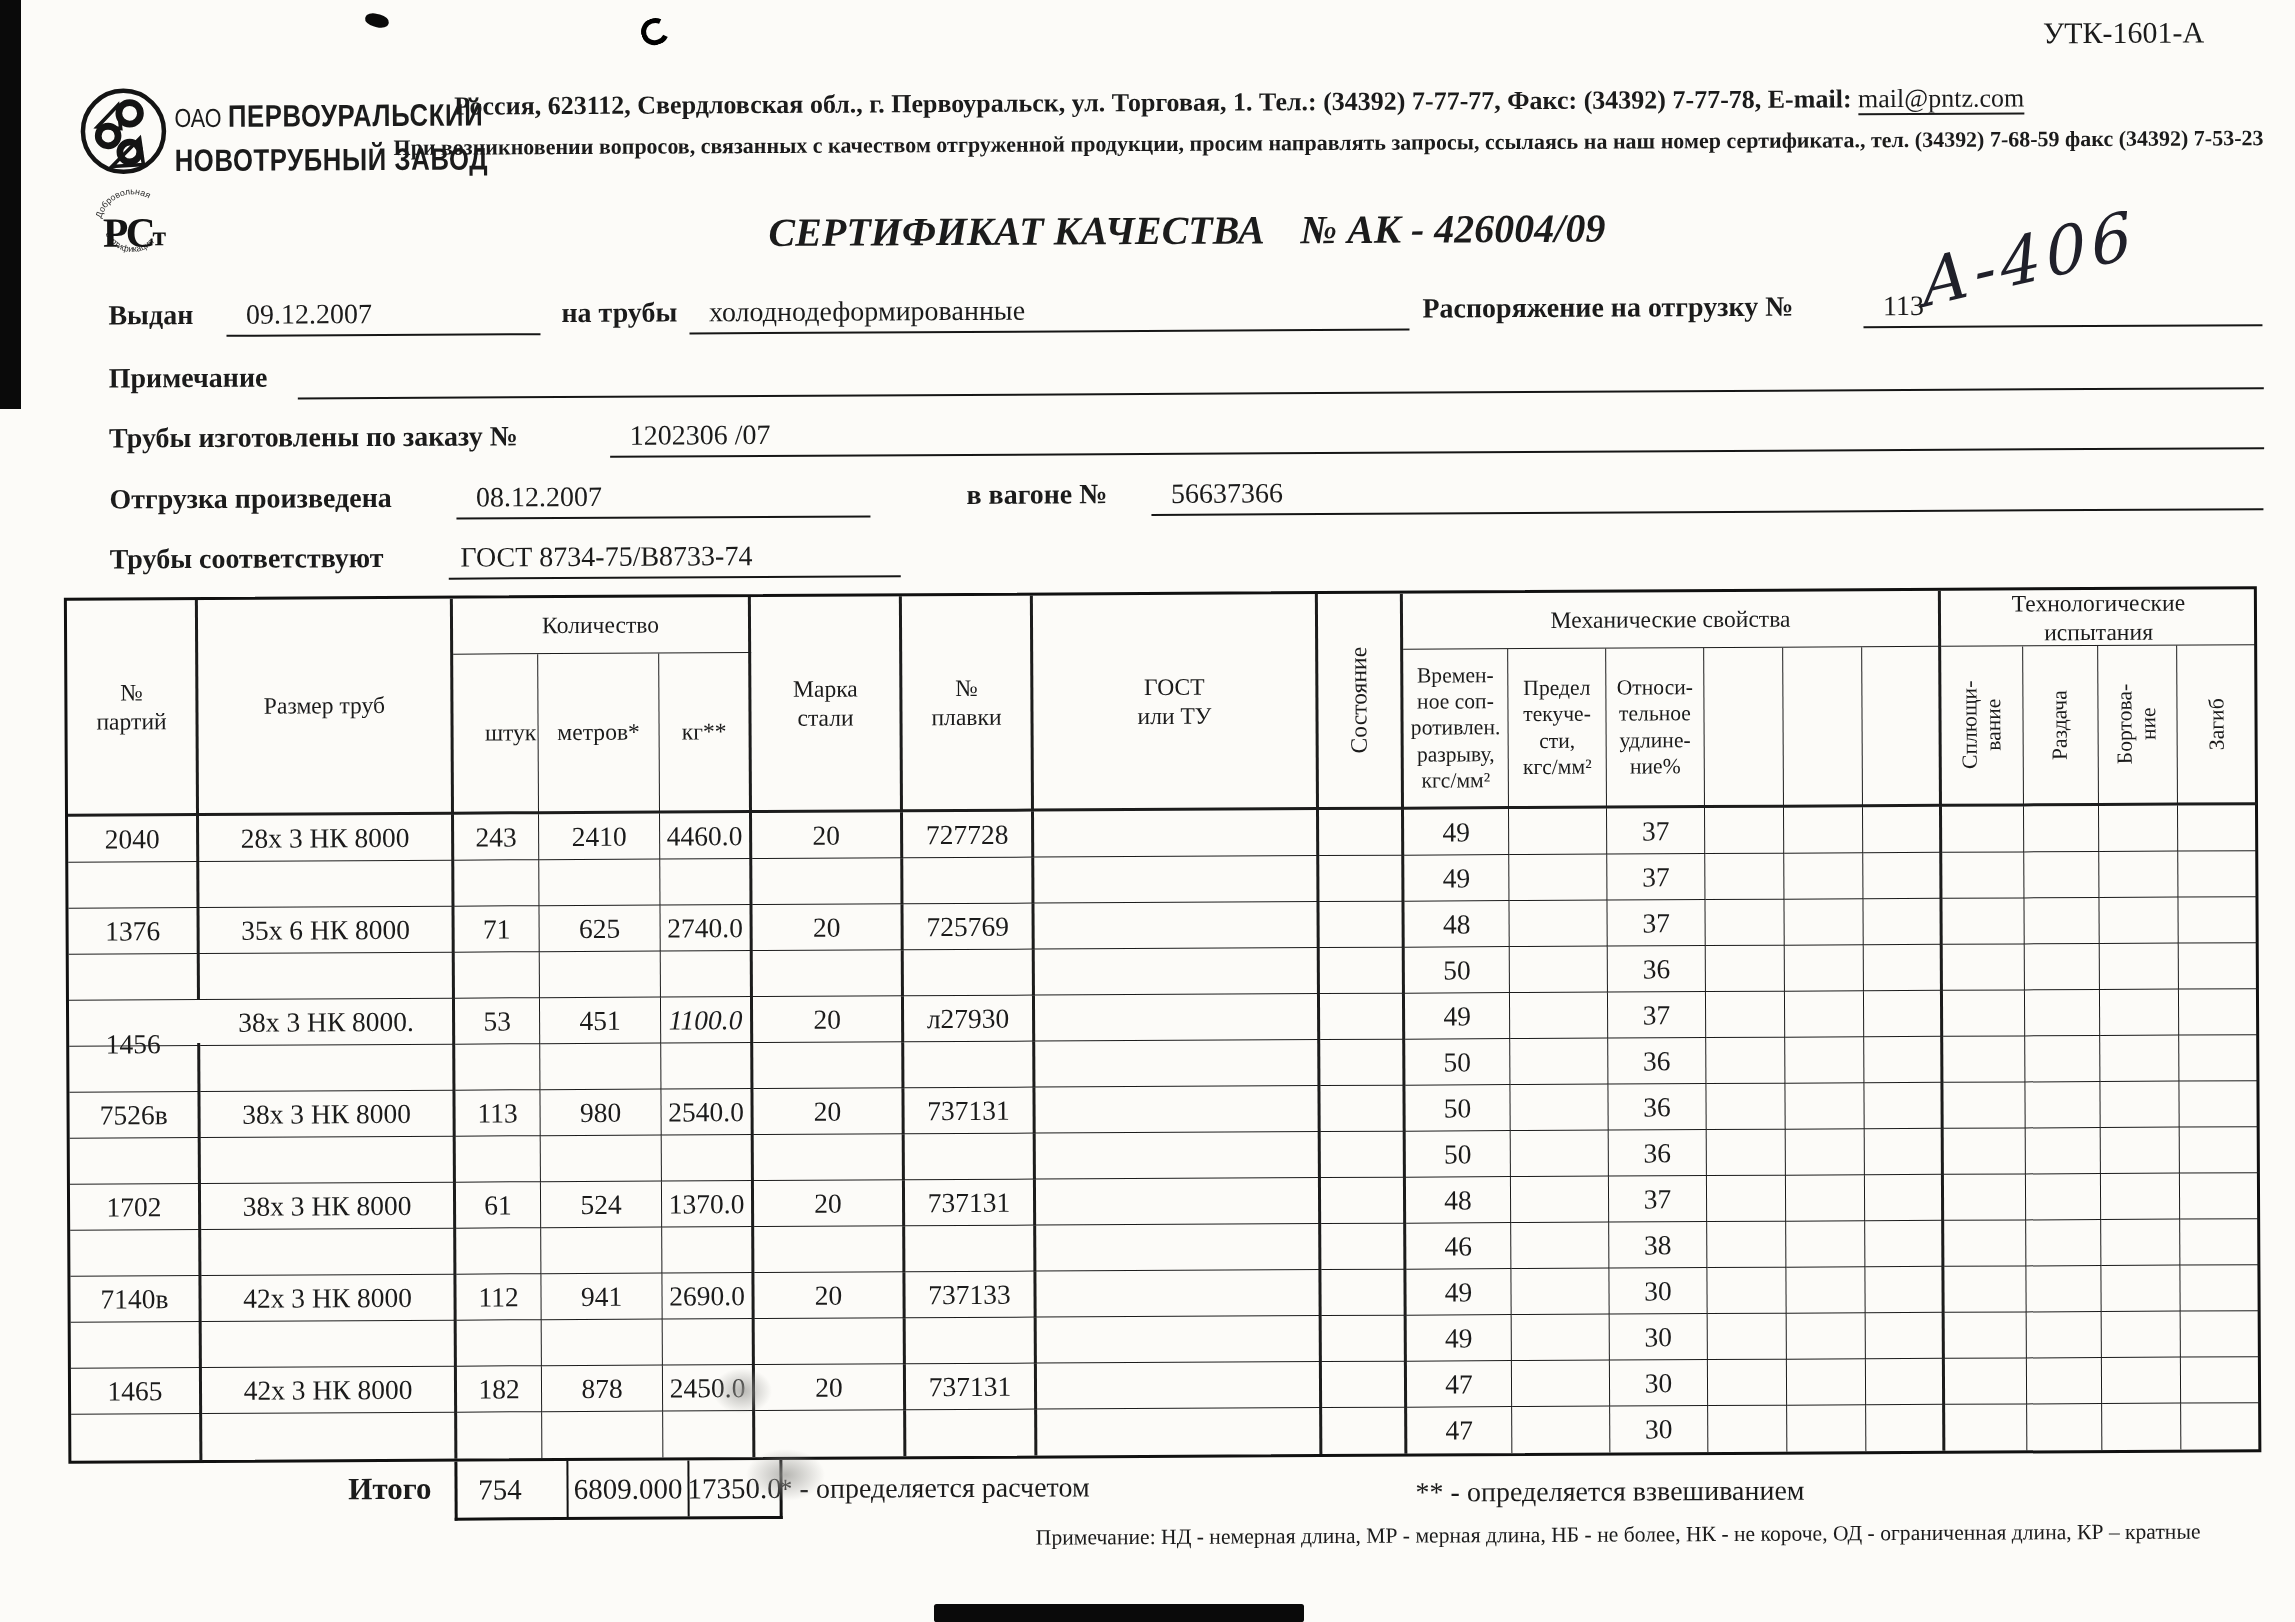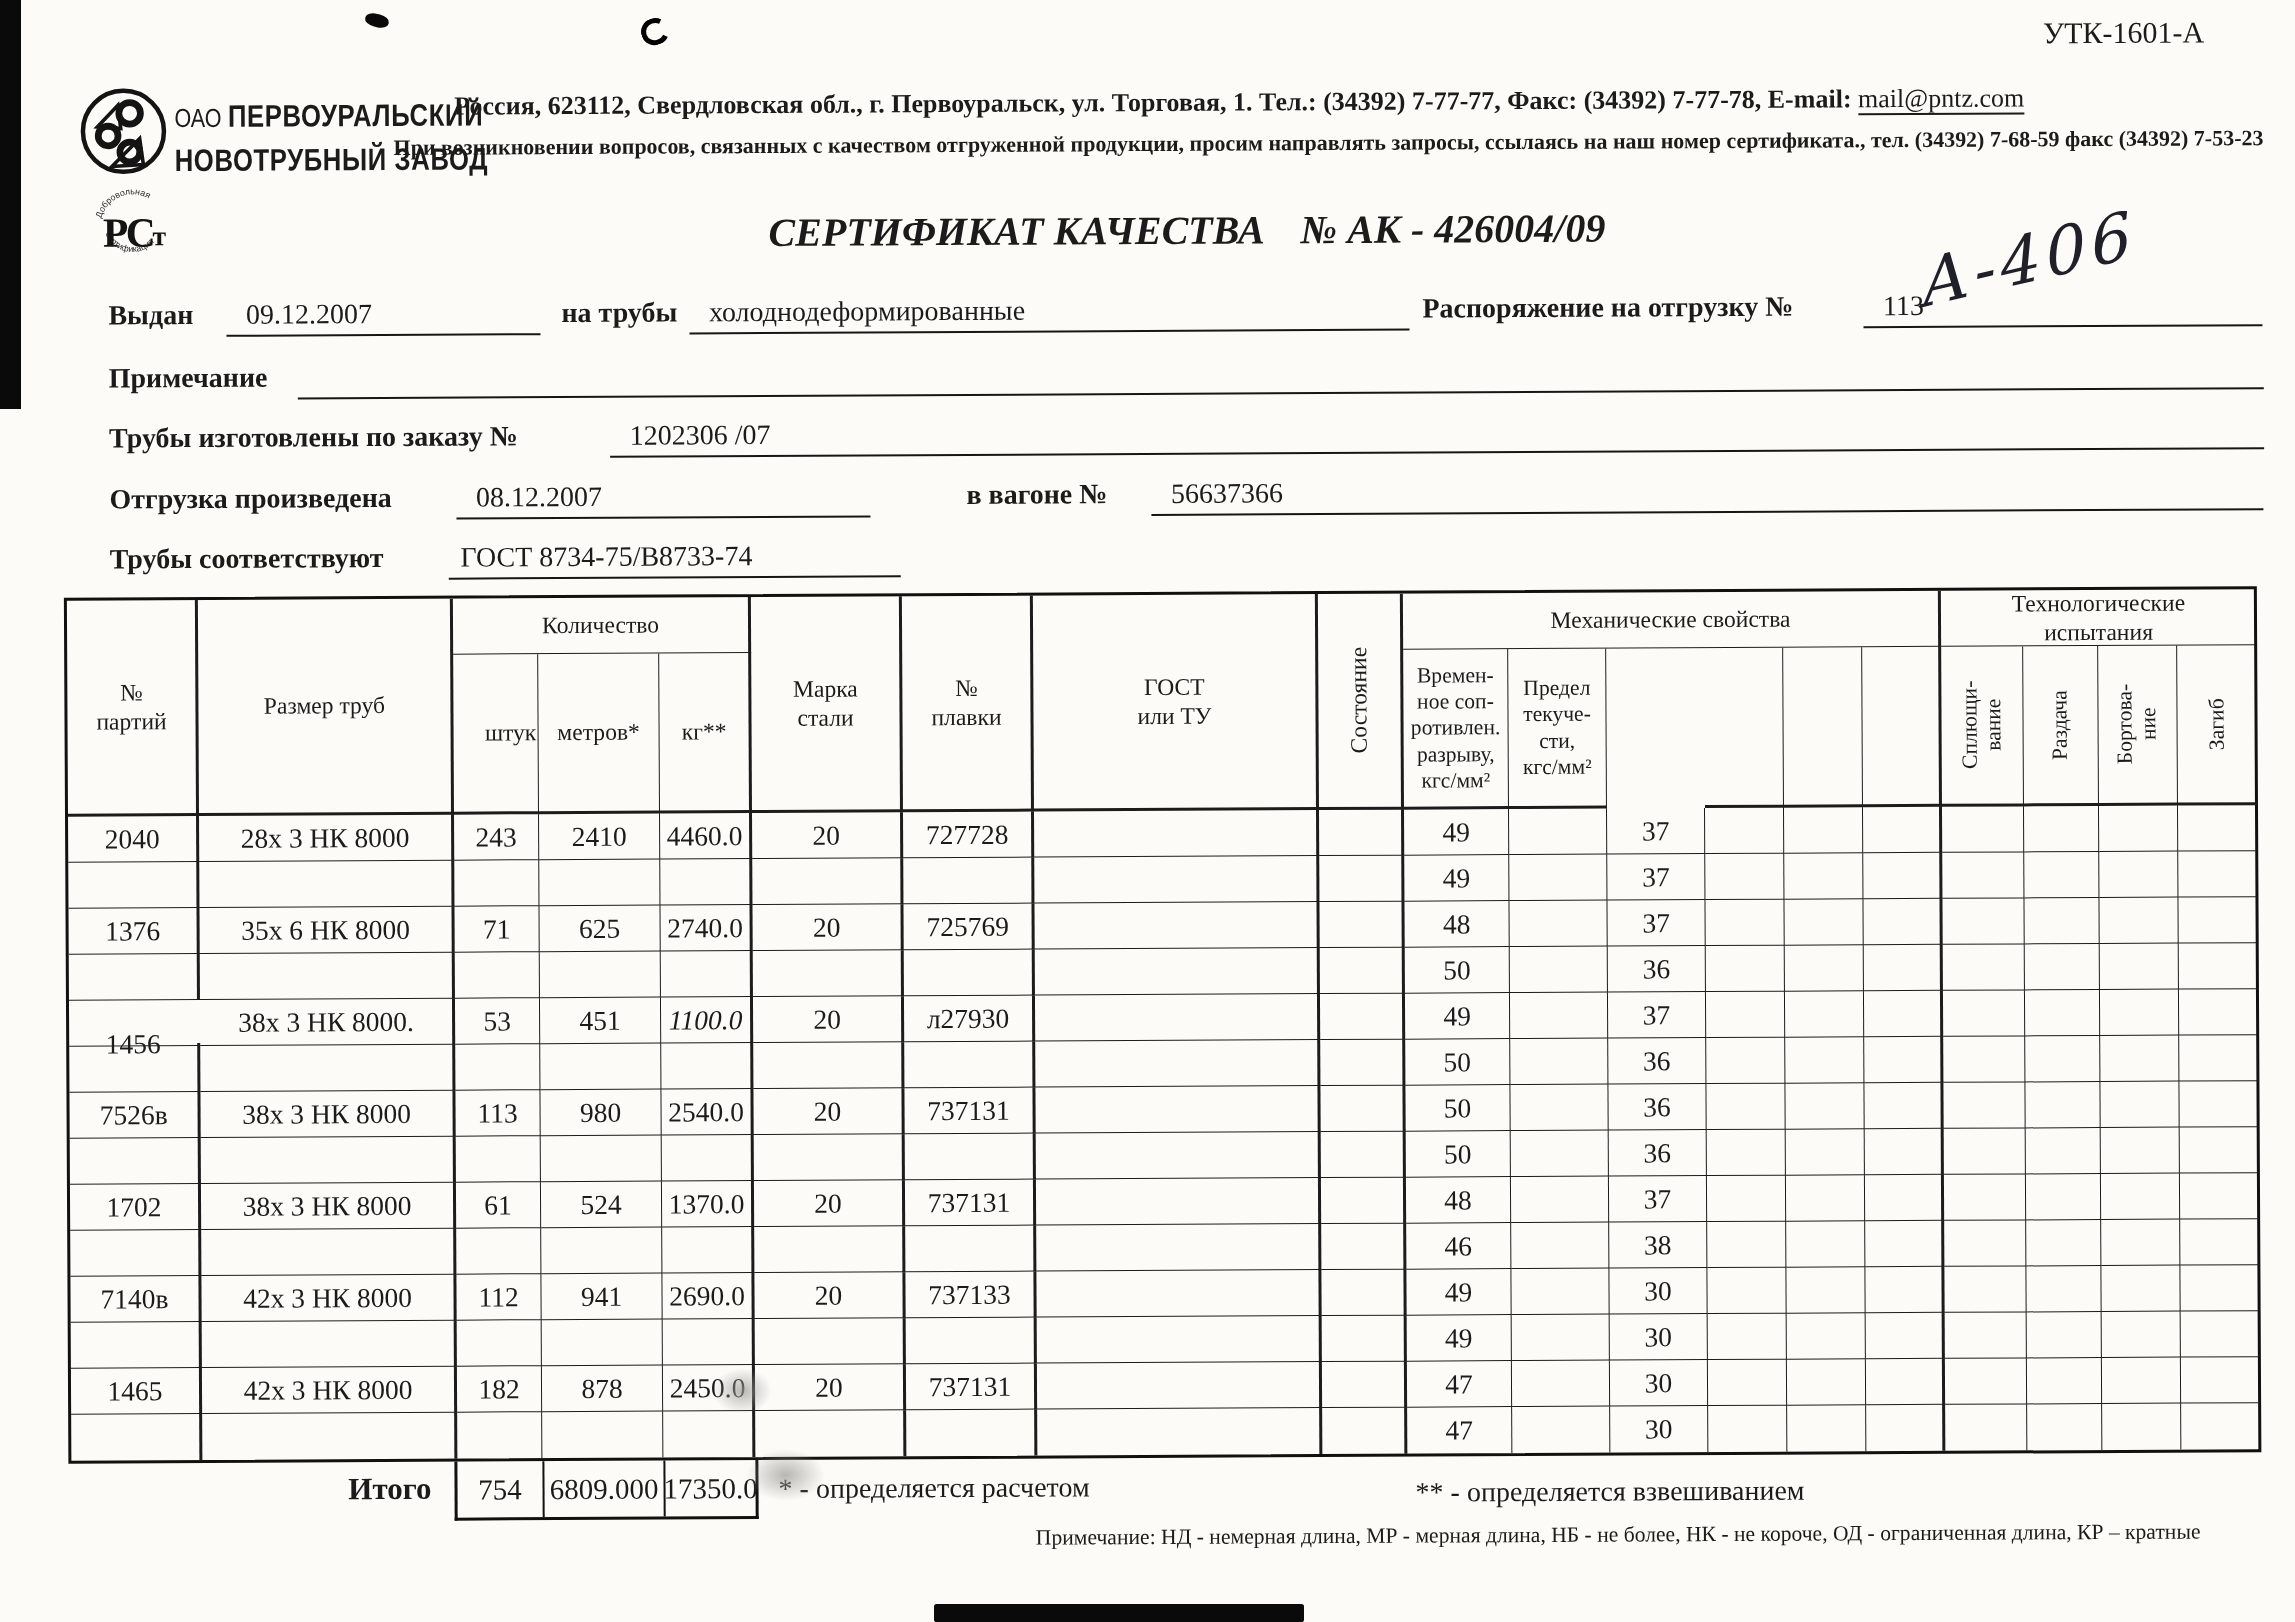--- a/index.html
+++ b/index.html
@@ -60,21 +60,21 @@
   .noB{border-bottom:none;}
   .hb{border-bottom-width:3.3px;}
   .vert{writing-mode:vertical-rl;transform:rotate(180deg);white-space:pre-line;line-height:1.1;}
 
   
   .totals{position:relative;height:75px;font-size:29px;}
   .tot-label{position:absolute;left:209px;top:9.2px;width:154px;text-align:right;font-weight:700;font-size:31px;}
   .tot-cells{position:absolute;left:386px;top:0;display:flex;border:3.3px solid #111;border-top:none;height:56px;}
   .tc{display:flex;align-items:center;justify-content:center;box-sizing:border-box;}
   .tc+.tc{border-left:2.6px solid #111;}
-  .tc1{width:85px;} .tc2{width:121px;} .tc3{width:92px;}
+  .tc1{width:85px;} .tc2{width:121px;margin-left:24px;} .tc3{width:92px;}
   .fn-star{position:absolute;left:710px;top:13px;font-size:28px;white-space:nowrap;}
   .fn-dstar{position:absolute;left:1347px;top:19.6px;font-size:28px;white-space:nowrap;}
   .note{position:absolute;left:967px;top:67px;font-size:21.6px;white-space:nowrap;}
 </style>
 </head>
 <body>
 
 <div class="page">
 
   <div class="doc">
@@ -173,20 +173,24 @@
         <div class="hc hv" style="grid-column:10/16;grid-row:1;">Механические свойства</div>
         <div class="hc hb" style="grid-column:10;grid-row:2;font-size:21.6px;">Времен-
 ное соп-
 ротивлен.
 разрыву,
 кгс/мм²</div>
         <div class="hc hb" style="grid-column:11;grid-row:2;font-size:21.6px;">Предел
 текуче-
 сти,
 кгс/мм²</div>
+        <div class="hc hb" style="grid-column:12;grid-row:2;font-size:21.6px;">Относи-
+тельное
+удлине-
+ние%</div>
         <div class="hc hb" style="grid-column:13;grid-row:2;"></div>
         <div class="hc hb" style="grid-column:14;grid-row:2;"></div>
         <div class="hc hv hb" style="grid-column:15;grid-row:2;"></div>
         <div class="hc noR" style="grid-column:16/20;grid-row:1;">Технологические
 испытания</div>
         <div class="hc hb" style="grid-column:16;grid-row:2;font-size:21.6px;"><span class="vert">Сплющи-
 вание</span></div>
         <div class="hc hb" style="grid-column:17;grid-row:2;font-size:21.6px;"><span class="vert">Раздача</span></div>
         <div class="hc hb" style="grid-column:18;grid-row:2;font-size:21.6px;"><span class="vert">Бортова-
 ние</span></div>

